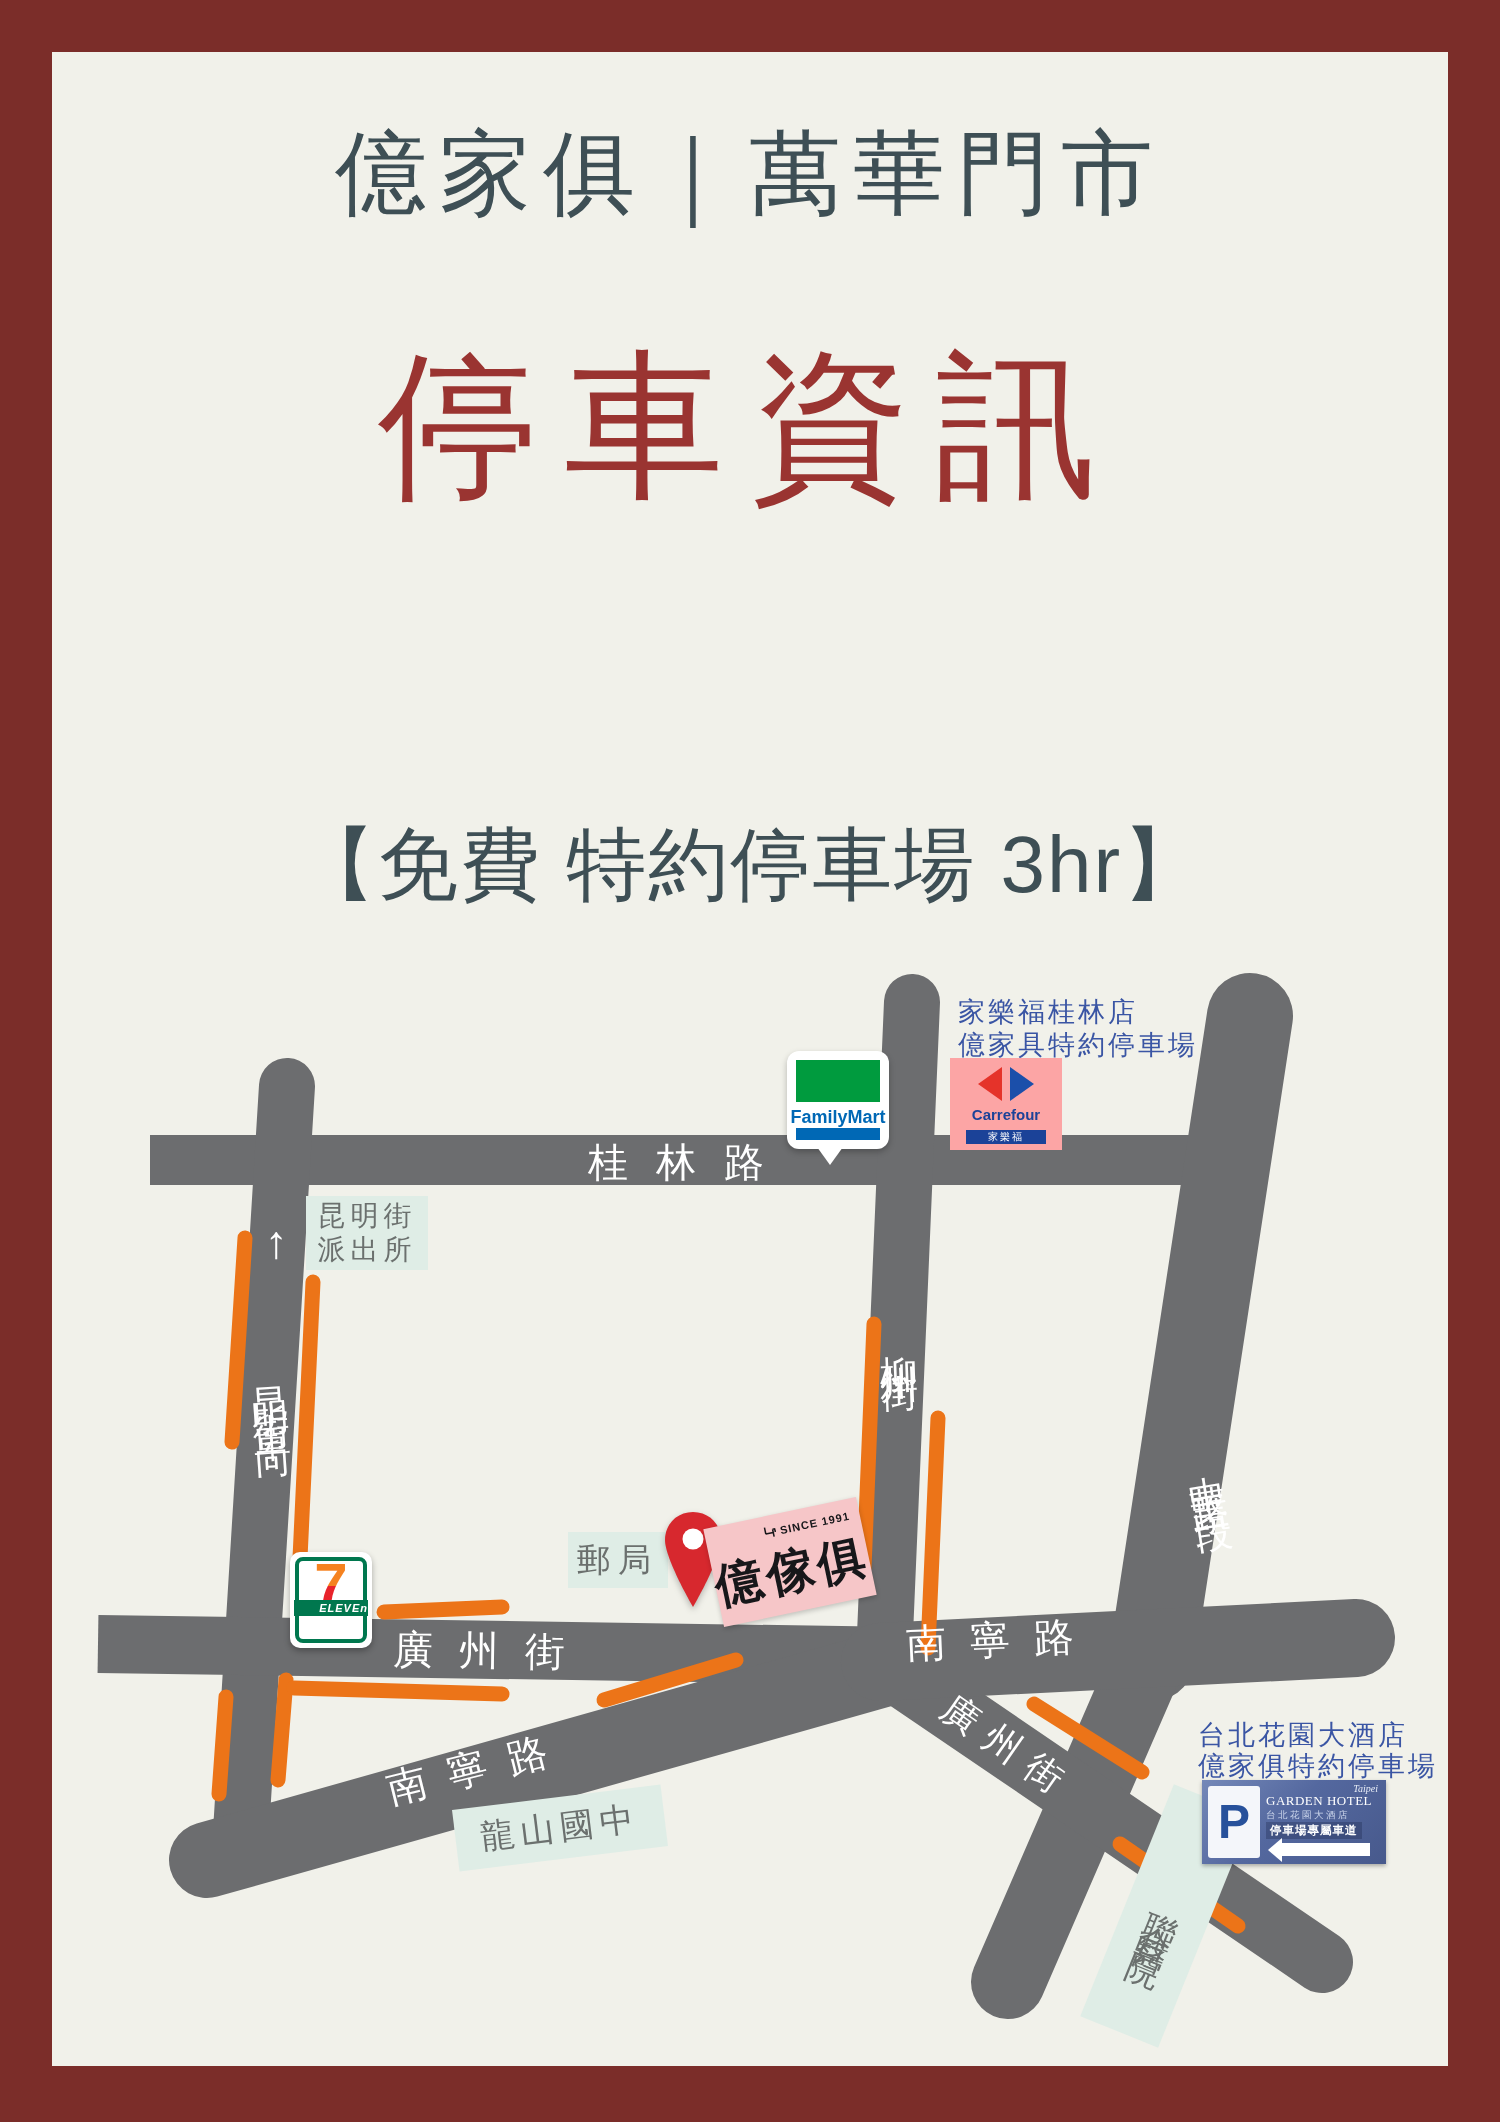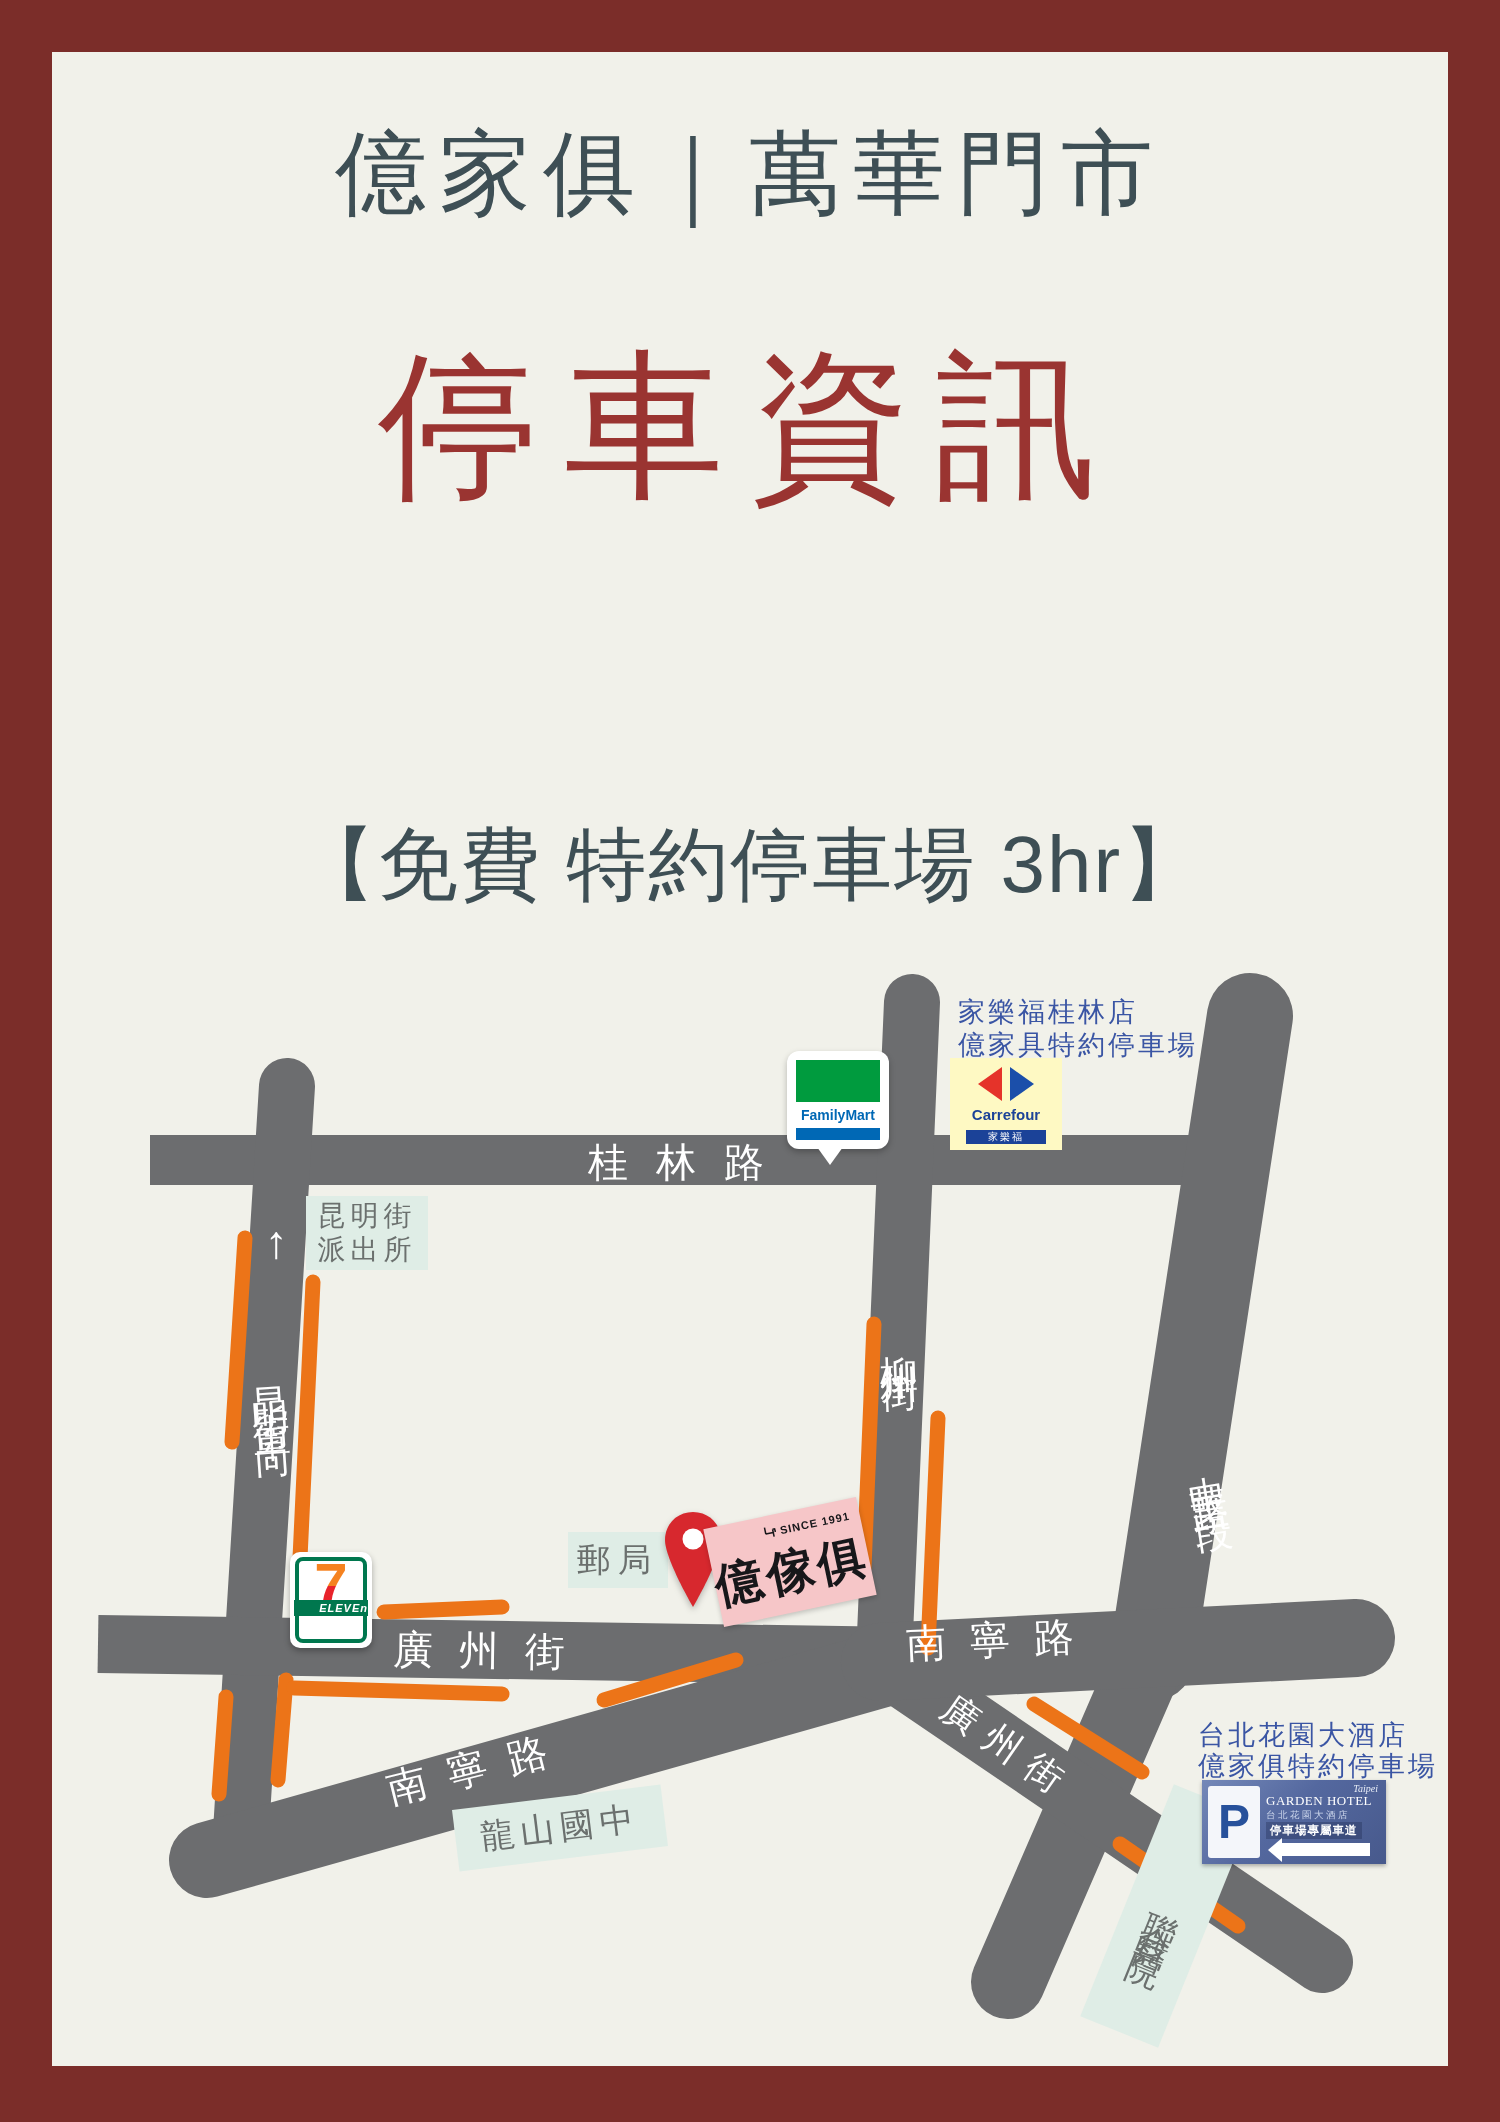--- a/index.html
+++ b/index.html
@@ -24,25 +24,25 @@
          flex-direction:column;align-items:center;justify-content:center;
          transform:translate(-50%,-50%);white-space:nowrap;}
   .blue-note{position:absolute;color:#3a55a4;font-size:27px;letter-spacing:3px;
              line-height:33px;white-space:nowrap;}
   
   .fm{position:absolute;left:787px;top:1051px;width:102px;height:98px;background:#fff;
       border-radius:12px;box-shadow:0 3px 6px rgba(0,0,0,.25);}
   .fm:after{content:"";position:absolute;left:30px;bottom:-16px;border:13px solid transparent;
             border-top:18px solid #fff;border-bottom:0;}
   .fm .g{position:absolute;left:9px;top:9px;right:9px;height:42px;background:#009b3e;}
-  .fm .t{position:absolute;left:0;right:0;top:56px;text-align:center;font-size:14px;
+  .fm .t{position:absolute;left:0;right:0;top:56px;text-align:center;font-size:18px;
          font-weight:700;color:#0068b5;}
   .fm .b{position:absolute;left:9px;bottom:9px;right:9px;height:12px;background:#0068b5;}
   
-  .cf{position:absolute;left:950px;top:1058px;width:112px;height:92px;background:#fef9c3;}
+  .cf{position:absolute;left:950px;top:1058px;width:112px;height:92px;background:#fca5a5;}
   .cf svg{position:absolute;left:26px;top:6px;}
   .cf .t{position:absolute;left:0;right:0;top:48px;text-align:center;font-size:15px;
          font-weight:700;color:#1b4298;}
   .cf .b{position:absolute;left:16px;right:16px;bottom:6px;height:14px;background:#1b4298;
          color:#fff;font-size:10px;text-align:center;line-height:14px;letter-spacing:2px;}
   
   .sev{position:absolute;left:290px;top:1552px;width:82px;height:96px;background:#fff;
        border-radius:10px;box-shadow:0 3px 6px rgba(0,0,0,.3);}
   .sev .inner{position:absolute;inset:5px;border:4px solid #00774e;border-radius:8px;background:#fff;}
   .sev .seven{position:absolute;left:0;right:0;top:-2px;text-align:center;font-size:60px;

